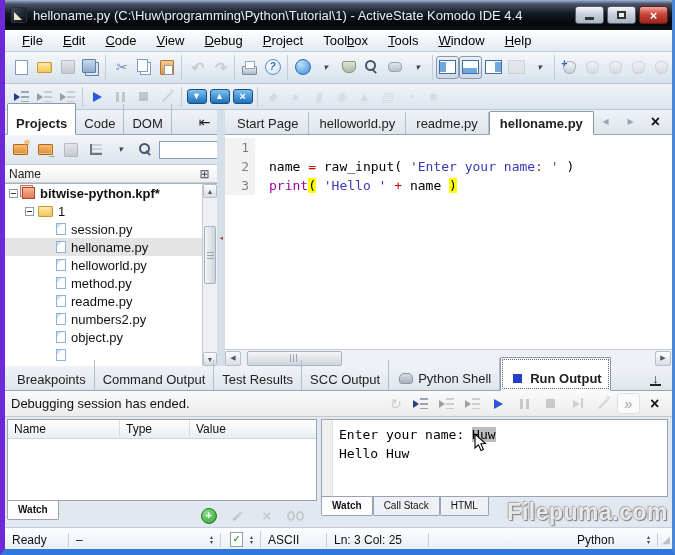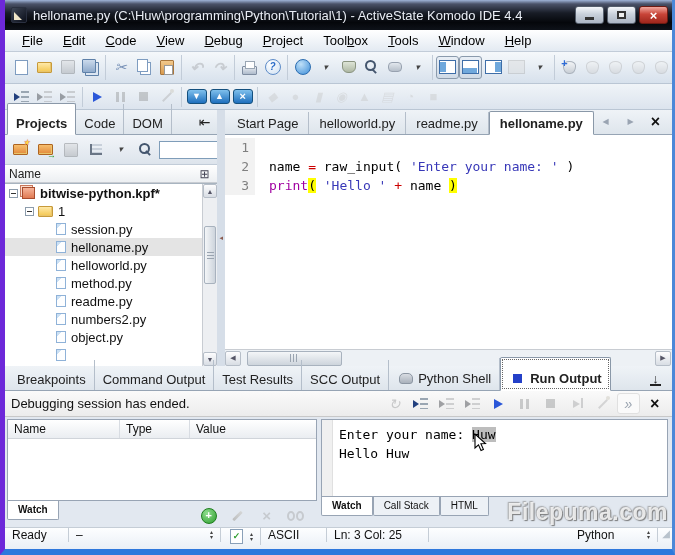--- a/index.html
+++ b/index.html
@@ -179,21 +179,21 @@
   .console-pane{position:absolute;left:316px;top:2px;right:4px;bottom:0;display:flex;flex-direction:column;}
   .console{flex:1;background:#fff;border:1px solid #98A4B4;position:relative;display:flex;overflow:hidden;}
   .console-margin{width:11px;background:#F0F0F0;border-right:1px solid #E0E0E0;}
   .console-text{padding:5px 6px;font-family:"DejaVu Sans Mono",monospace;font-size:13px;line-height:19px;color:#000;}
   .cline .sel{background:var(--sel);}
   .cursor-svg{position:absolute;left:152px;top:13px;}
   .console-foot{height:30px;display:flex;align-items:flex-start;position:relative;}
   .watermark{position:absolute;right:0px;top:2px;font-size:23px;font-weight:bold;color:rgba(255,255,255,0.82);
     text-shadow:1px 1px 1px rgba(110,110,110,0.85),-1px -1px 1px rgba(140,140,140,0.6),0 0 2px rgba(120,120,120,0.6);letter-spacing:0.5px;}
   
-  .statusbar{position:absolute;top:527px;left:0;right:0;height:24px;display:flex;align-items:flex-start;
+  .statusbar{position:absolute;top:527px;left:0;right:0;height:24px;display:flex;align-items:center;
     background:linear-gradient(#FDFEFF,#E8EEF5);border-top:1px solid #C5CDD6;font-size:12px;}
   .seg{display:flex;align-items:center;padding:0 7px;border-right:1px solid #C5CDD6;gap:4px;}
   .seg .lbl{flex:1;}
   .seg-ready{width:64px;}
   .seg-scratch{width:152px;}
   .seg-check{width:40px;}
   .seg-encoding{width:66px;}
   .seg-position{width:102px;}
   .seg-spacer{flex:1;border-right:1px solid #C5CDD6;}
   .seg-language{width:88px;}

